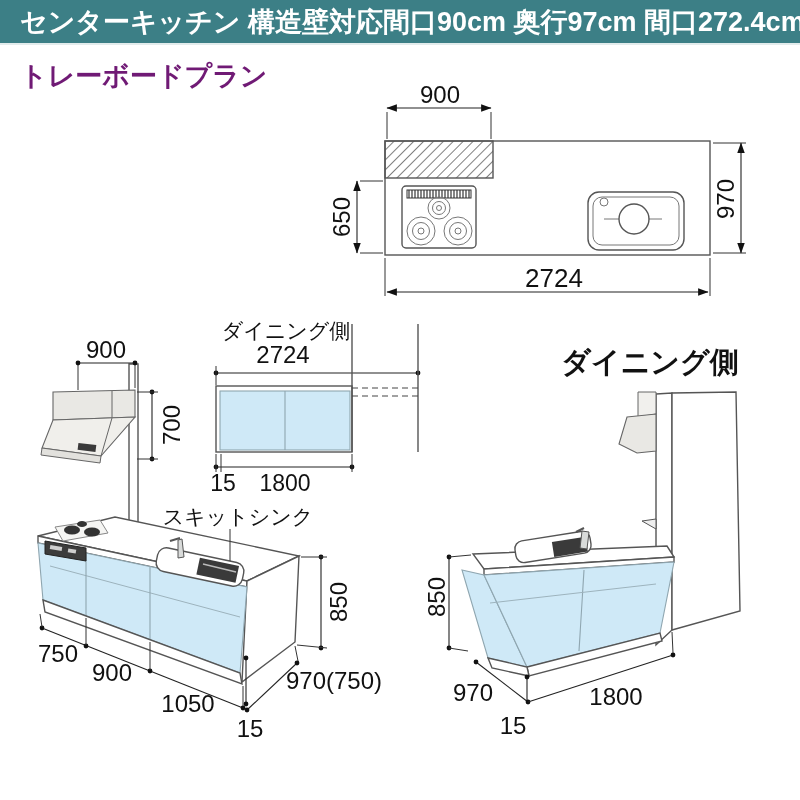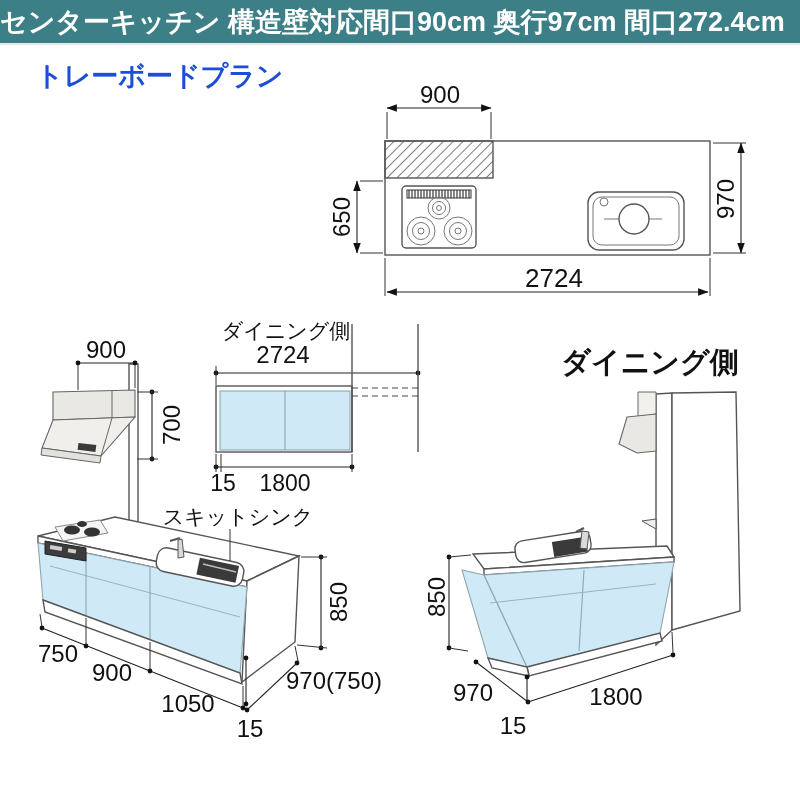--- a/index.html
+++ b/index.html
@@ -1,20 +1,20 @@
 <!DOCTYPE html>
 <html><head>
 <meta charset="utf-8">
 <style>
   html,body{margin:0;padding:0;background:#ffffff;}
   body{width:800px;height:800px;position:relative;font-family:"Liberation Sans","DejaVu Sans",sans-serif;}
   .header{position:absolute;top:0;left:0;width:800px;height:45px;background:#3C7F86;
-          color:#ffffff;font-size:27px;font-weight:bold;line-height:45px;
+          color:#ffffff;font-size:27px;font-weight:bold;line-height:45px;padding-left:20px;
           box-sizing:border-box;white-space:nowrap;border-bottom:2px solid #e3ecec;}
-  .plan-title{position:absolute;top:58px;left:36px;font-size:27px;font-weight:bold;color:#1d4ed8;}
+  .plan-title{position:absolute;top:58px;left:20px;font-size:27px;font-weight:bold;color:#701a75;}
   svg{position:absolute;top:0;left:0;}
   text{font-family:"Liberation Sans","DejaVu Sans",sans-serif;fill:#111;}
   .dim{font-size:24px;}
   .dim-sm{font-size:23px;}
   .lbl{font-size:21px;}
   .lbl-big{font-size:29px;font-weight:600;}
   .ln{stroke:#222;stroke-width:1.1;fill:none;}
   .ext{stroke:#333;stroke-width:1;fill:none;}
   .fur{stroke:#555;stroke-width:1.4;fill:#ffffff;}
   .furthin{stroke:#777;stroke-width:1;fill:none;}

